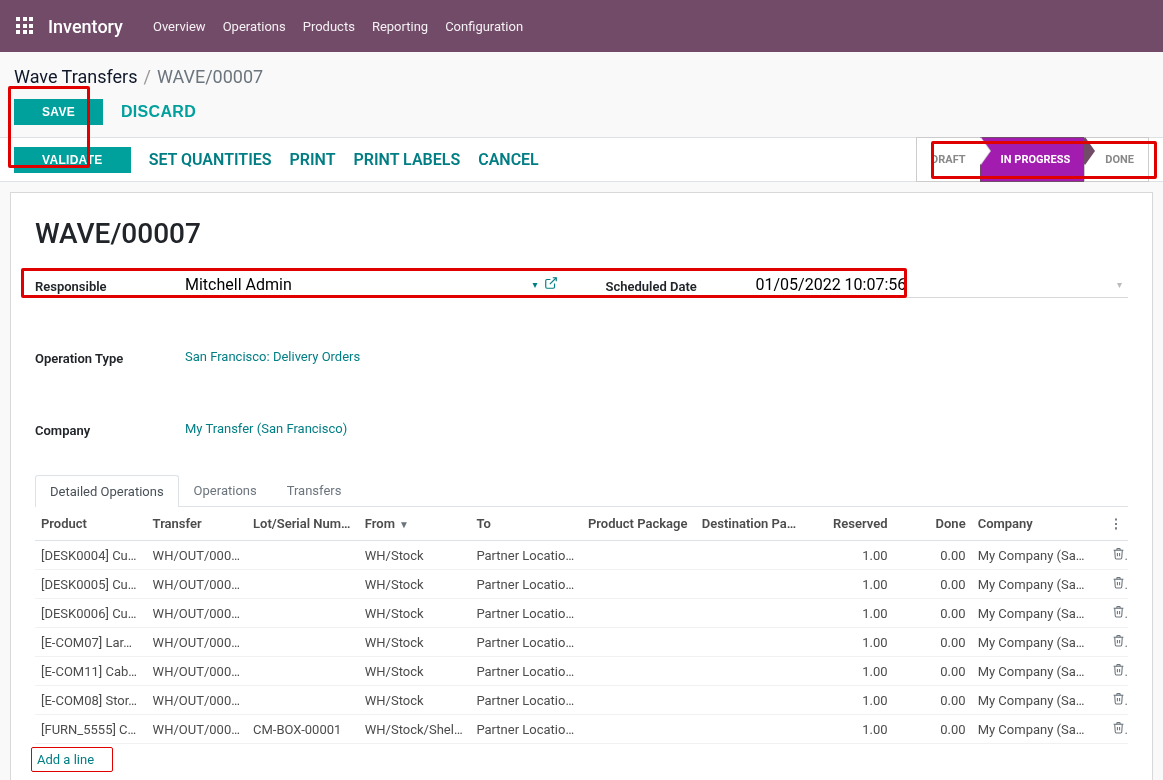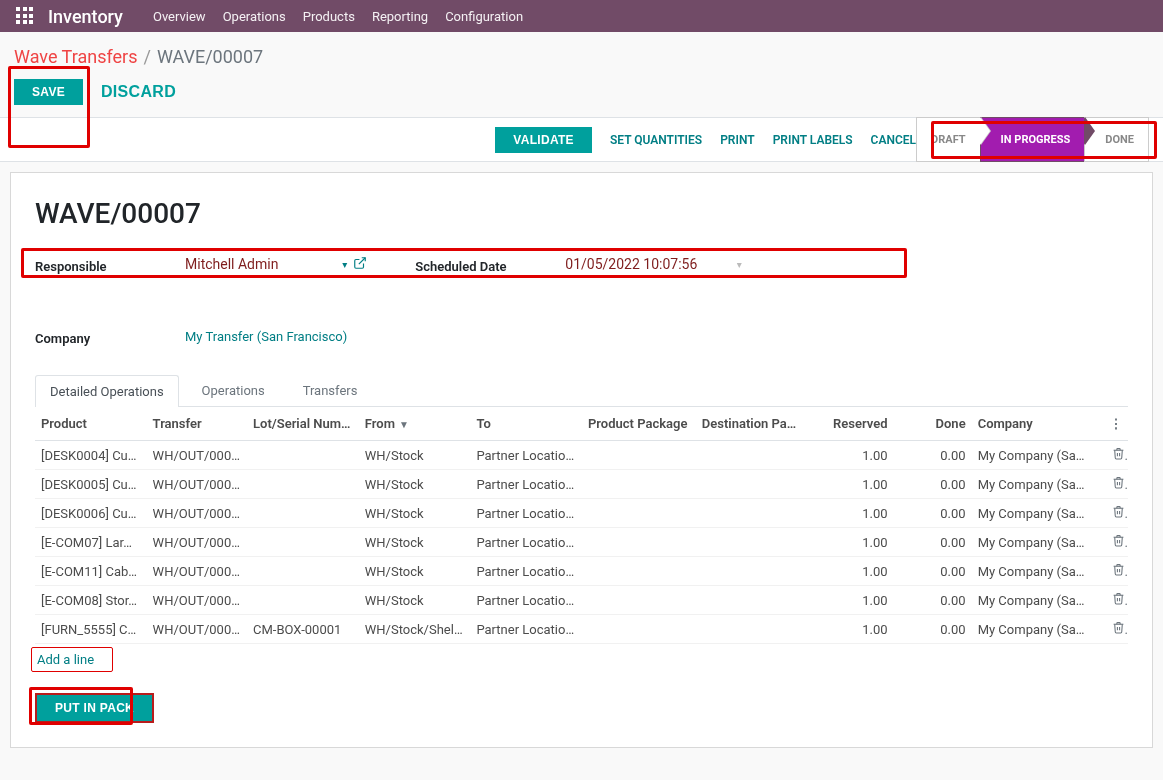--- a/index.html
+++ b/index.html
@@ -1,54 +1,54 @@
 <!DOCTYPE html>
 <html><head>
 <meta charset="utf-8">
 <style>
 * { box-sizing: border-box; margin: 0; padding: 0; }
 body { font-family: -apple-system, BlinkMacSystemFont, "Segoe UI", Roboto, "Helvetica Neue", Arial, sans-serif; font-size: 13px; color: #4c4c4c; background: #f9f9f9; }
-.navbar { background: #714B67; color: #fff; height: 32px; display: flex; align-items: center; padding: 0 16px; }
+.navbar { background: #714B67; color: #fff; height: 52px; display: flex; align-items: center; padding: 0 16px; }
 .navbar-apps { width: 18px; height: 18px; display: grid; grid-template-columns: repeat(3,1fr); grid-gap: 2px; margin-right: 14px; cursor:pointer; }
 .navbar-apps span { background: #fff; width:4px; height:4px; }
 .navbar-brand { font-size: 18px; font-weight: 500; margin-right: 30px; }
 .navbar-menu { display:flex; gap: 17px; }
 .navbar-item { color: #f4f0f3; font-size: 13px; cursor:pointer; }
 .content { padding: 0; }
 .breadcrumb-row { display:flex; align-items:center; padding: 14px 14px 6px; font-size: 18px; color: #6c757d; }
-.breadcrumb-root { color: #ef4444; }
+.breadcrumb-root { color: #0f172a; }
 .breadcrumb-sep { margin: 0 6px; color: #999; }
 .actions-row { padding: 4px 14px 10px; display:flex; gap:10px; align-items:center; }
-.btn-primary { background:#00A09D; color:#fff; border:none; padding:6px 18px; font-size:12px; font-weight:600; cursor:pointer; border-radius:0; letter-spacing:0.3px; }
+.btn-primary { background:#00A09D; color:#fff; border:none; padding:6px 28px; font-size:12px; font-weight:600; cursor:pointer; border-radius:0; letter-spacing:0.3px; }
 .btn-secondary { background:transparent; color:#00A09D; border:none; padding:6px 8px; font-size:16px; font-weight:600; cursor:pointer; letter-spacing:0.3px; }
-.statusbar-row { border-top: 1px solid #dee2e6; border-bottom: 1px solid #dee2e6; height:45px; display:flex; align-items:center; padding: 0 14px; justify-content:flex-end; background:#fff;}
+.statusbar-row { border-top: 1px solid #dee2e6; border-bottom: 1px solid #dee2e6; height:45px; display:flex; align-items:center; padding: 0 14px; justify-content:space-between; background:#fff;}
 .statusbar-left { display:flex; gap: 18px; align-items:center; }
-.status-action { color:#017E84; font-weight:600; font-size:12px; cursor:pointer; }
+.status-action { color:#017E84; font-weight:600; font-size:16px; cursor:pointer; }
 .statusbar-right { display:flex; align-items:center; }
 .status-step { position:relative; height:45px; display:flex; align-items:center; padding:0 14px 0 20px; font-size:11px; font-weight:700; color:#888; background:#fff; border:1px solid #ccc; border-right:none; }
 .status-step:first-child { padding-left:14px; }
 .status-step.active { background:#a21caf; color:#fff; border-color:#714B67; }
 .status-step:after { content:""; position:absolute; right:-10px; top:-1px; width:0; height:0; border-top:14px solid transparent; border-bottom:14px solid transparent; border-left:10px solid #fff; z-index:2; }
 .status-step:before { content:""; position:absolute; right:-11px; top:-1px; width:0; height:0; border-top:14px solid transparent; border-bottom:14px solid transparent; border-left:10px solid #ccc; z-index:1; }
 .status-step.active:after { border-left-color:#714B67; }
 .status-step.active:before { border-left-color:#714B67; }
 .status-step:last-child { border-right:1px solid #ccc; }
 .status-step:last-child:after, .status-step:last-child:before { display:none; }
 .sheet { background:#fff; margin: 10px; border: 1px solid #d8d8d8; padding: 24px; }
 .record-title { font-size: 28px; font-weight: 500; color:#212529; margin-bottom: 24px; }
-.form-grid { display:grid; grid-template-columns: 1fr 1fr 1fr; row-gap: 10px; column-gap: 40px; margin-bottom: 24px; align-items:center;gap:48px; }
+.form-grid { display:grid; grid-template-columns: 1fr 1fr; row-gap: 10px; column-gap: 40px; margin-bottom: 32px; align-items:center;gap:48px; }
 .form-row { display:flex; align-items:center; }
 .form-label { width: 150px; font-weight:600; font-size:13px; color:#212529; }
 .form-value { flex:1; font-size:13px; color:#4c4c4c; display:flex; align-items:center; border-bottom: 1px solid #d8d8d8; padding-bottom:3px; min-height:24px; }
 .form-value.nolined { border-bottom:none; }
-.form-value input { border:none; outline:none; width:100%; font-size:14px; color:#7f1d1d; font-family:inherit; }
+.form-value input { border:none; outline:none; width:100%; font-size:16px; color:#000000; font-family:inherit; }
 .link { color:#017E84; cursor:pointer; }
 .dropdown-caret { color:#017E84; margin-left:auto; padding: 0 6px; cursor:pointer; font-size:10px; }
 .ext-icon { color:#017E84; cursor:pointer; }
-.tabs { display:flex; border-bottom:1px solid #dee2e6;gap:8px; }
+.tabs { display:flex; border-bottom:1px solid #dee2e6; }
 .tab { padding: 8px 14px; border:1px solid transparent; border-bottom:none; cursor:pointer; font-size:13px; color:#6c757d; }
 .tab.active { border-color:#dee2e6; color:#495057; background:#fff; border-radius:3px 3px 0 0; position:relative; top:1px; }
 .table-wrap { }
 table { width:100%; border-collapse: collapse; font-size:13px; }
 th { text-align:left; font-weight:600; padding:9px 6px; border-bottom:1px solid #dee2e6; color:#4c4c4c; white-space:nowrap; overflow:hidden; text-overflow:ellipsis; }
 th.num, td.num { text-align:right; }
 td { padding:6px 6px; border-bottom:1px solid #f1f1f1; white-space:nowrap; overflow:hidden; text-overflow:ellipsis; max-width:0; }
 .trash { cursor:pointer; color:#6c757d; text-align:center; }
 .addline { color:#017E84; cursor:pointer; padding: 8px 2px; display:inline-block; font-size:13px; }
 .sortcaret { font-size:10px; margin-left:4px; color:#6c757d; }
@@ -128,20 +128,26 @@
                 <line x1="10" y1="14" x2="21" y2="3"></line>
               </svg>
           </span>
         </div>
       </div>
       <div class="form-row">
         <div class="form-label">Scheduled Date</div>
         <div class="form-value">
           <input value="01/05/2022 10:07:56" style="">
           <span class="dropdown-caret" style="color:#bbb">▾</span>
+        </div>
+      </div>
+      <div class="form-row">
+        <div class="form-label">Operation Type</div>
+        <div class="form-value nolined">
+          <span class="link">San Francisco: Delivery Orders</span>
         </div>
       </div>
       <div></div>
       <div class="form-row">
         <div class="form-label">Company</div>
         <div class="form-value nolined">
           <span class="link">My Transfer (San Francisco)</span>
         </div>
       </div>
       <div class="overlay" style="left:-14px; top:-6px; width:886px; height:30px;"></div>

